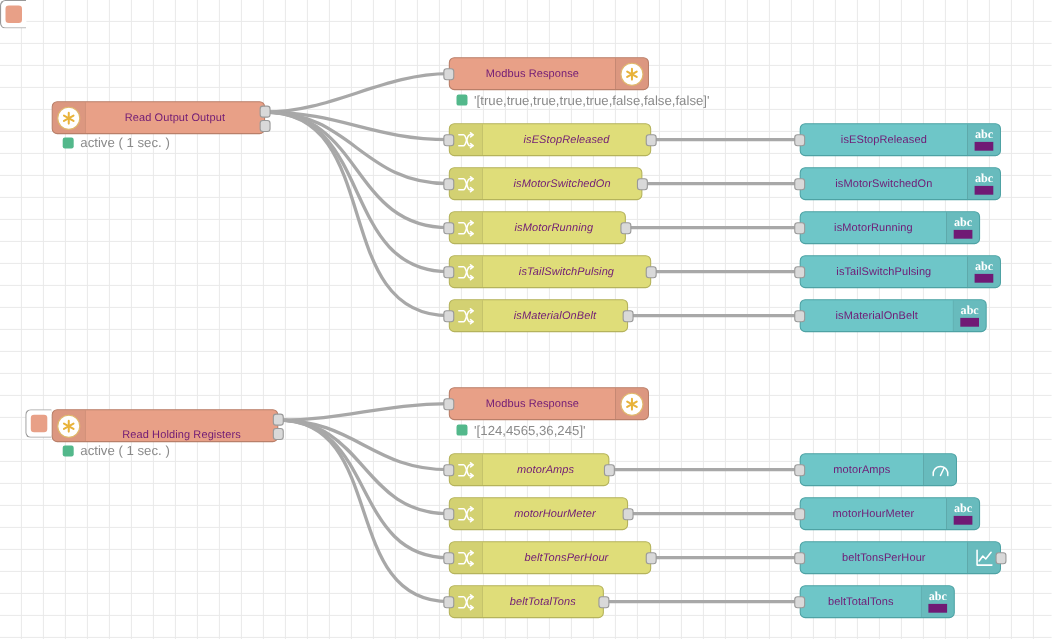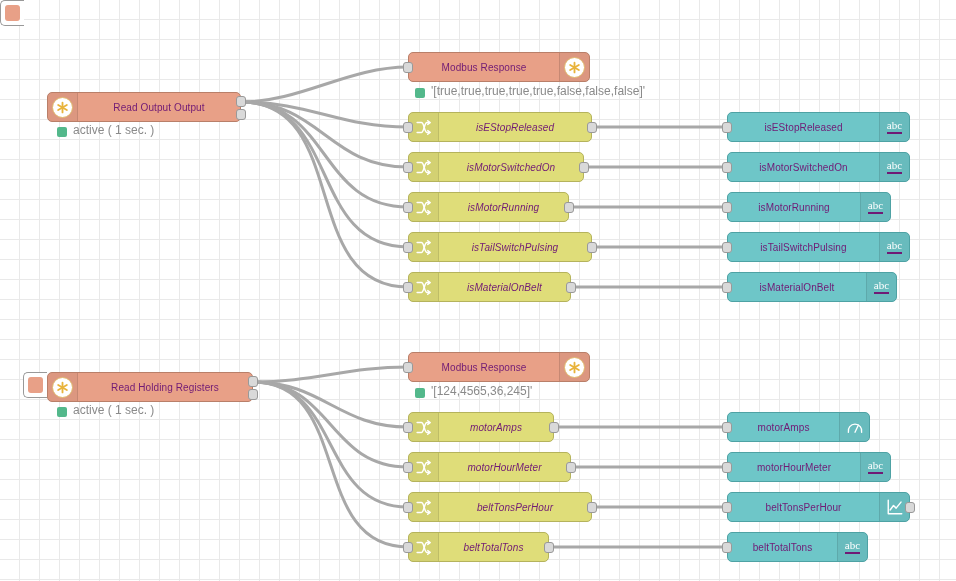--- a/index.html
+++ b/index.html
@@ -55,34 +55,34 @@
   .nodebtn{
     position:absolute;width:24px;height:26px;
     border:1px solid #999;border-right:none;border-radius:5px 0 0 5px;
     background:#ffffff;box-sizing:border-box;
     display:flex;align-items:center;justify-content:center;
   }
   .nodebtn i{display:block;width:15px;height:16px;background:#e8a087;border-radius:3px;}
 
   
   .status{
-    position:absolute;display:flex;align-items:flex-end;gap:6px;
+    position:absolute;display:flex;align-items:center;gap:6px;
     font-size:12px;color:#8a8a8a;white-space:nowrap;
   }
   .status .dot{width:10px;height:10px;border-radius:2px;background:#53b88b;display:block;}
 
   
   .ico{display:block;}
   .modbus-ico{
     width:19px;height:19px;border-radius:50%;background:#ffffff;
     border:1px solid #e0b86a;display:flex;align-items:center;justify-content:center;
   }
   .abc{
-    font-size:11px;font-weight:normal;color:#ffffff;
-    border-bottom:2px solid #701a75;line-height:11px;padding-bottom:1px;
+    font-size:11px;font-weight:bold;color:#ffffff;
+    border-bottom:8px solid #701a75;line-height:11px;padding-bottom:1px;
     font-family:"Liberation Serif","DejaVu Serif",serif;
     text-align:right;
   }
   .italic{font-style:italic;}
 </style>
 </head>
 <body>
 
 <div id="canvas">
 
@@ -275,21 +275,21 @@
     <span class="port" style="left:-6px;top:9px;"></span>
     <span class="label">isMaterialOnBelt</span>
     <span class="iconbox right">
       <span class="abc">abc</span>
     </span>
   </div>
 
   <div class="nodebtn" style="left:23px;top:372px;">
     <i></i>
   </div>
-  <div class="node modbus" style="left:47px;top:372px;width:206px;">
+  <div class="node modbus" style="left:47px;top:372px;width:206px;align-items:flex-end;">
     <span class="iconbox left">
       <span class="modbus-ico">
         <svg class="ico" width="13" height="13" viewBox="0 0 24 24" aria-hidden="true">
           <g stroke="#e8b33a" stroke-width="3.4" stroke-linecap="round">
             <line x1="12" y1="3" x2="12" y2="21"></line>
             <line x1="4" y1="7.5" x2="20" y2="16.5"></line>
             <line x1="4" y1="16.5" x2="20" y2="7.5"></line>
           </g>
         </svg>
       </span>

